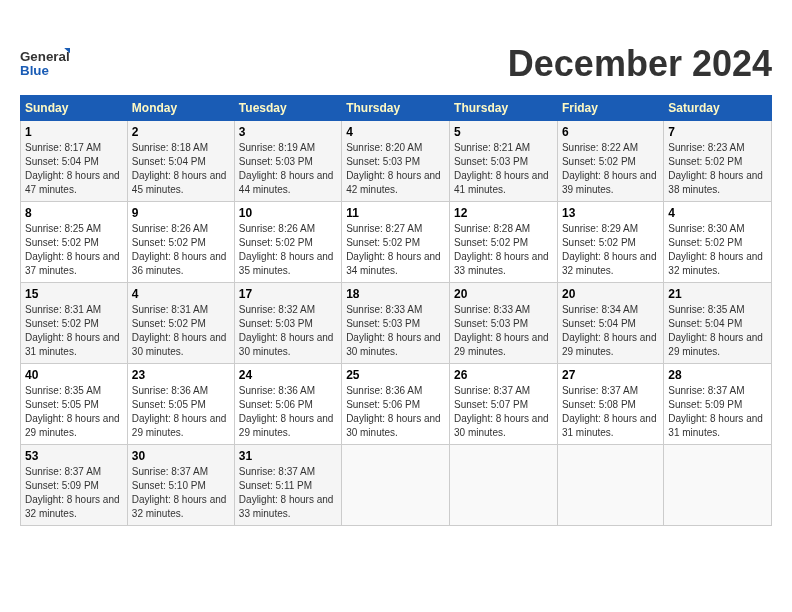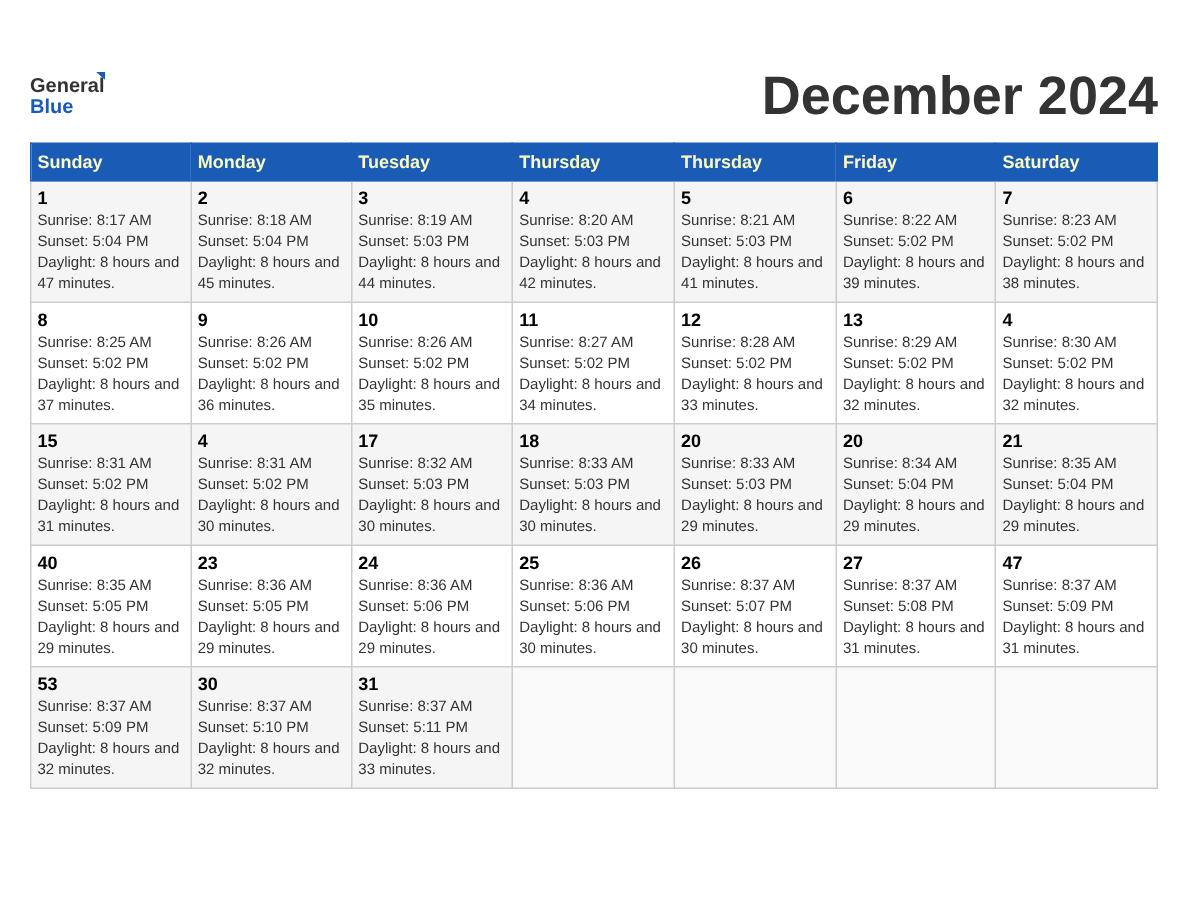--- a/index.html
+++ b/index.html
@@ -330,21 +330,21 @@
         </td>
           <td>
           <span class="day-num">27</span>
           <div class="day-info">
             Sunrise: 8:37 AM<br>
             Sunset: 5:08 PM<br>
             Daylight: 8 hours and 31 minutes.
           </div>
         </td>
           <td>
-          <span class="day-num">47</span>
+          <span class="day-num">28</span>
           <div class="day-info">
             Sunrise: 8:37 AM<br>
             Sunset: 5:09 PM<br>
             Daylight: 8 hours and 31 minutes.
           </div>
         </td>
         </tr>
         <tr>
           <td>
           <span class="day-num">53</span>

